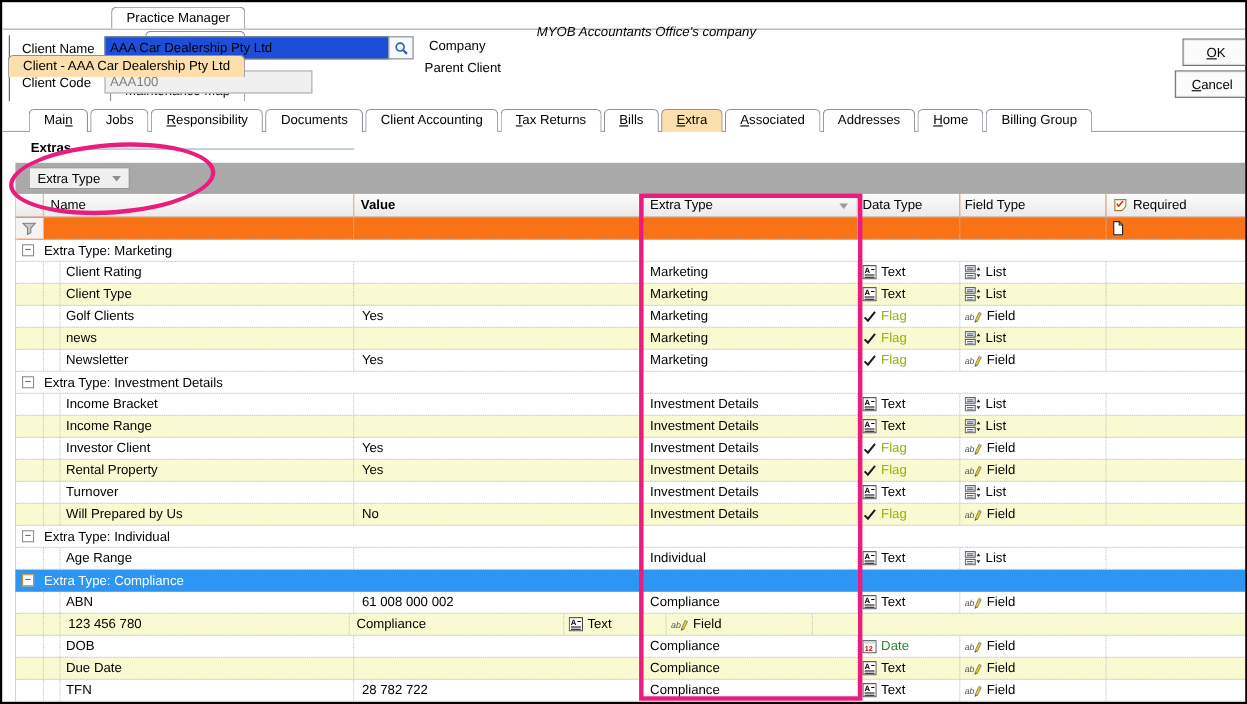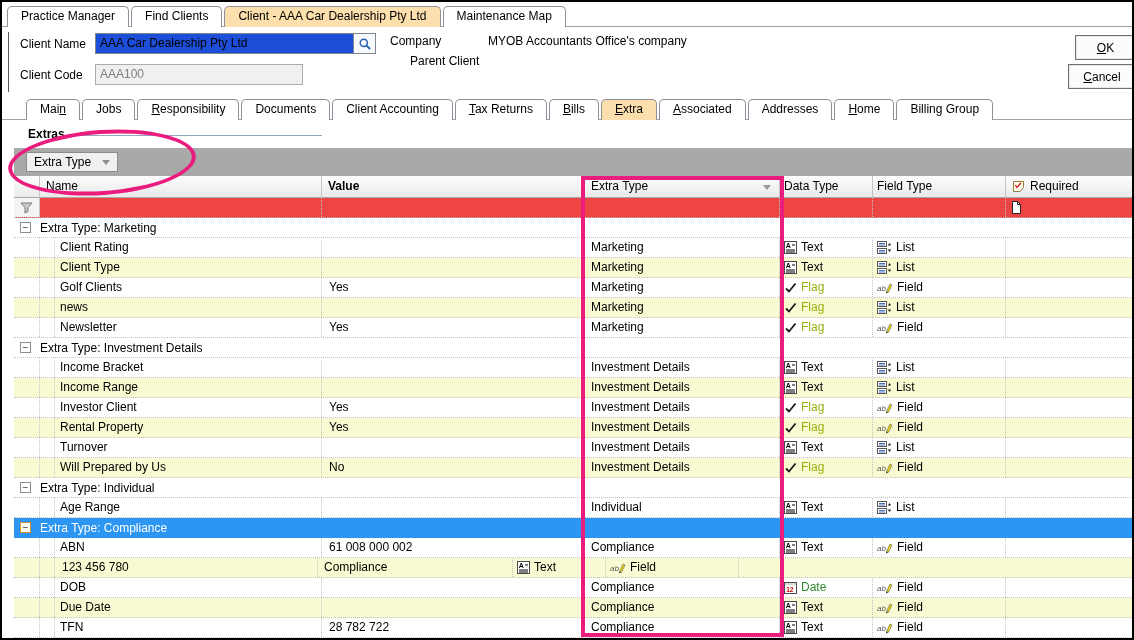--- a/index.html
+++ b/index.html
@@ -26,21 +26,21 @@
   
   .extras-title{position:absolute;font-weight:bold;}
   .extras-rule{position:absolute;height:1px;background:#93A8C0;}
   .group-bar{position:absolute;left:12px;right:0;height:29px;background:#A9A9A9;}
   .group-btn{position:absolute;left:12px;top:4px;width:92px;height:20px;background:#F0F0F0;
        border:1px solid #8C8C8C;display:flex;align-items:center;justify-content:space-between;
        padding:0 7px;box-sizing:border-box;}
   .dd-arrow{width:0;height:0;border-left:4px solid transparent;border-right:4px solid transparent;
        border-top:5px solid #8F8F8F;}
   
-  .grid{position:absolute;left:12px;right:0;top:174px;bottom:0;overflow:hidden;background:#ef4444;}
+  .grid{position:absolute;left:12px;right:0;top:174px;bottom:0;overflow:hidden;background:#f97316;}
   .grid-header{display:flex;height:22px;}
   .hcell{background:linear-gradient(180deg,#FCFCFC,#EAEAEA);border-right:1px solid #C5C5C5;
        border-bottom:1px solid #A8A8A8;line-height:21px;padding-left:6px;box-sizing:border-box;
        white-space:nowrap;overflow:hidden;position:relative;display:flex;align-items:center;gap:5px;}
   .sort-arrow{position:absolute;right:8px;top:9px;width:0;height:0;border-left:4px solid transparent;
        border-right:4px solid transparent;border-top:5px solid #9A9A9A;}
   .filter-row{display:flex;height:20px;border-bottom:1px dotted #B9B9B9;box-sizing:border-box;}
   .fcell{border-right:1px dotted #C3C3C3;box-sizing:border-box;display:flex;align-items:center;padding-left:5px;}
   .fcell.btn{background:#F4F4F4;border-right:1px solid #C5C5C5;justify-content:center;padding-left:0;}
   .grid-row{display:flex;height:20px;border-bottom:1px dotted #C3C3C3;box-sizing:border-box;
@@ -75,43 +75,43 @@
   .annot-rect{position:absolute;left:579px;top:174px;width:203px;height:461px;border:4px solid var(--pink);
        box-sizing:border-box;pointer-events:none;z-index:60;}
   u{text-decoration:underline;}
 </style>
 </head>
 <body>
 
 <div class="window">
 
   <div class="tabline" style="top:24px;"></div>
-  <div id="top-tabs" class="tabstrip" style="left:5px;top:4px;">
+  <div id="top-tabs" class="tabstrip" style="left:5px;top:4px;flex-direction:column;">
       <div class="tab">Practice Manager</div>
       <div class="tab">Find Clients</div>
       <div class="tab active">Client - AAA Car Dealership Pty Ltd</div>
       <div class="tab">Maintenance Map</div>
     </div>
 
   <div class="vline" style="left:6px;top:30px;height:60px;"></div>
   <span class="lbl" style="left:18px;top:35px;">Client Name</span>
   <div class="txt" style="left:93px;top:31px;width:259px;">
     <span>AAA Car Dealership Pty Ltd</span>
   </div>
   <button class="iconbtn" style="left:351px;top:31px;">
     <svg width="14" height="14" viewBox="0 0 14 14">
       <circle cx="5.8" cy="5.8" r="3.6" fill="none" stroke="#2B5FB4" stroke-width="1.5"></circle>
       <line x1="8.6" y1="8.6" x2="12" y2="12" stroke="#2B5FB4" stroke-width="2"></line>
     </svg>
   </button>
   <span class="lbl" style="left:388px;top:32px;">Company</span>
-  <span class="val" style="left:486px;top:32px;">MYOB Accountants Office's company</span>
-  <span class="lbl" style="left:408px;top:52px;">Parent Client</span>
+  <span class="val" style="left:486px;top:20px;font-style:italic;">MYOB Accountants Office's company</span>
+  <span class="lbl" style="left:384px;top:52px;">Parent Client</span>
   <span class="lbl" style="left:18px;top:66px;">Client Code</span>
-  <div class="txt disabled" style="left:93px;top:62px;width:208px;">
+  <div class="txt disabled" style="left:93px;top:62px;width:189px;">
     <span>AAA100</span>
   </div>
   <button id="ok-btn" class="push" style="left:1073px;top:33px;width:61px;"><u>O</u>K</button>
   <button id="cancel-btn" class="push" style="left:1066px;top:62px;width:68px;"><u>C</u>ancel</button>
 
   <div class="tabline" style="top:117px;"></div>
   <div id="sub-tabs" class="tabstrip" style="left:24px;top:97px;">
       <div class="tab">Mai<u>n</u></div>
       <div class="tab">Jobs</div>
       <div class="tab"><u>R</u>esponsibility</div>

